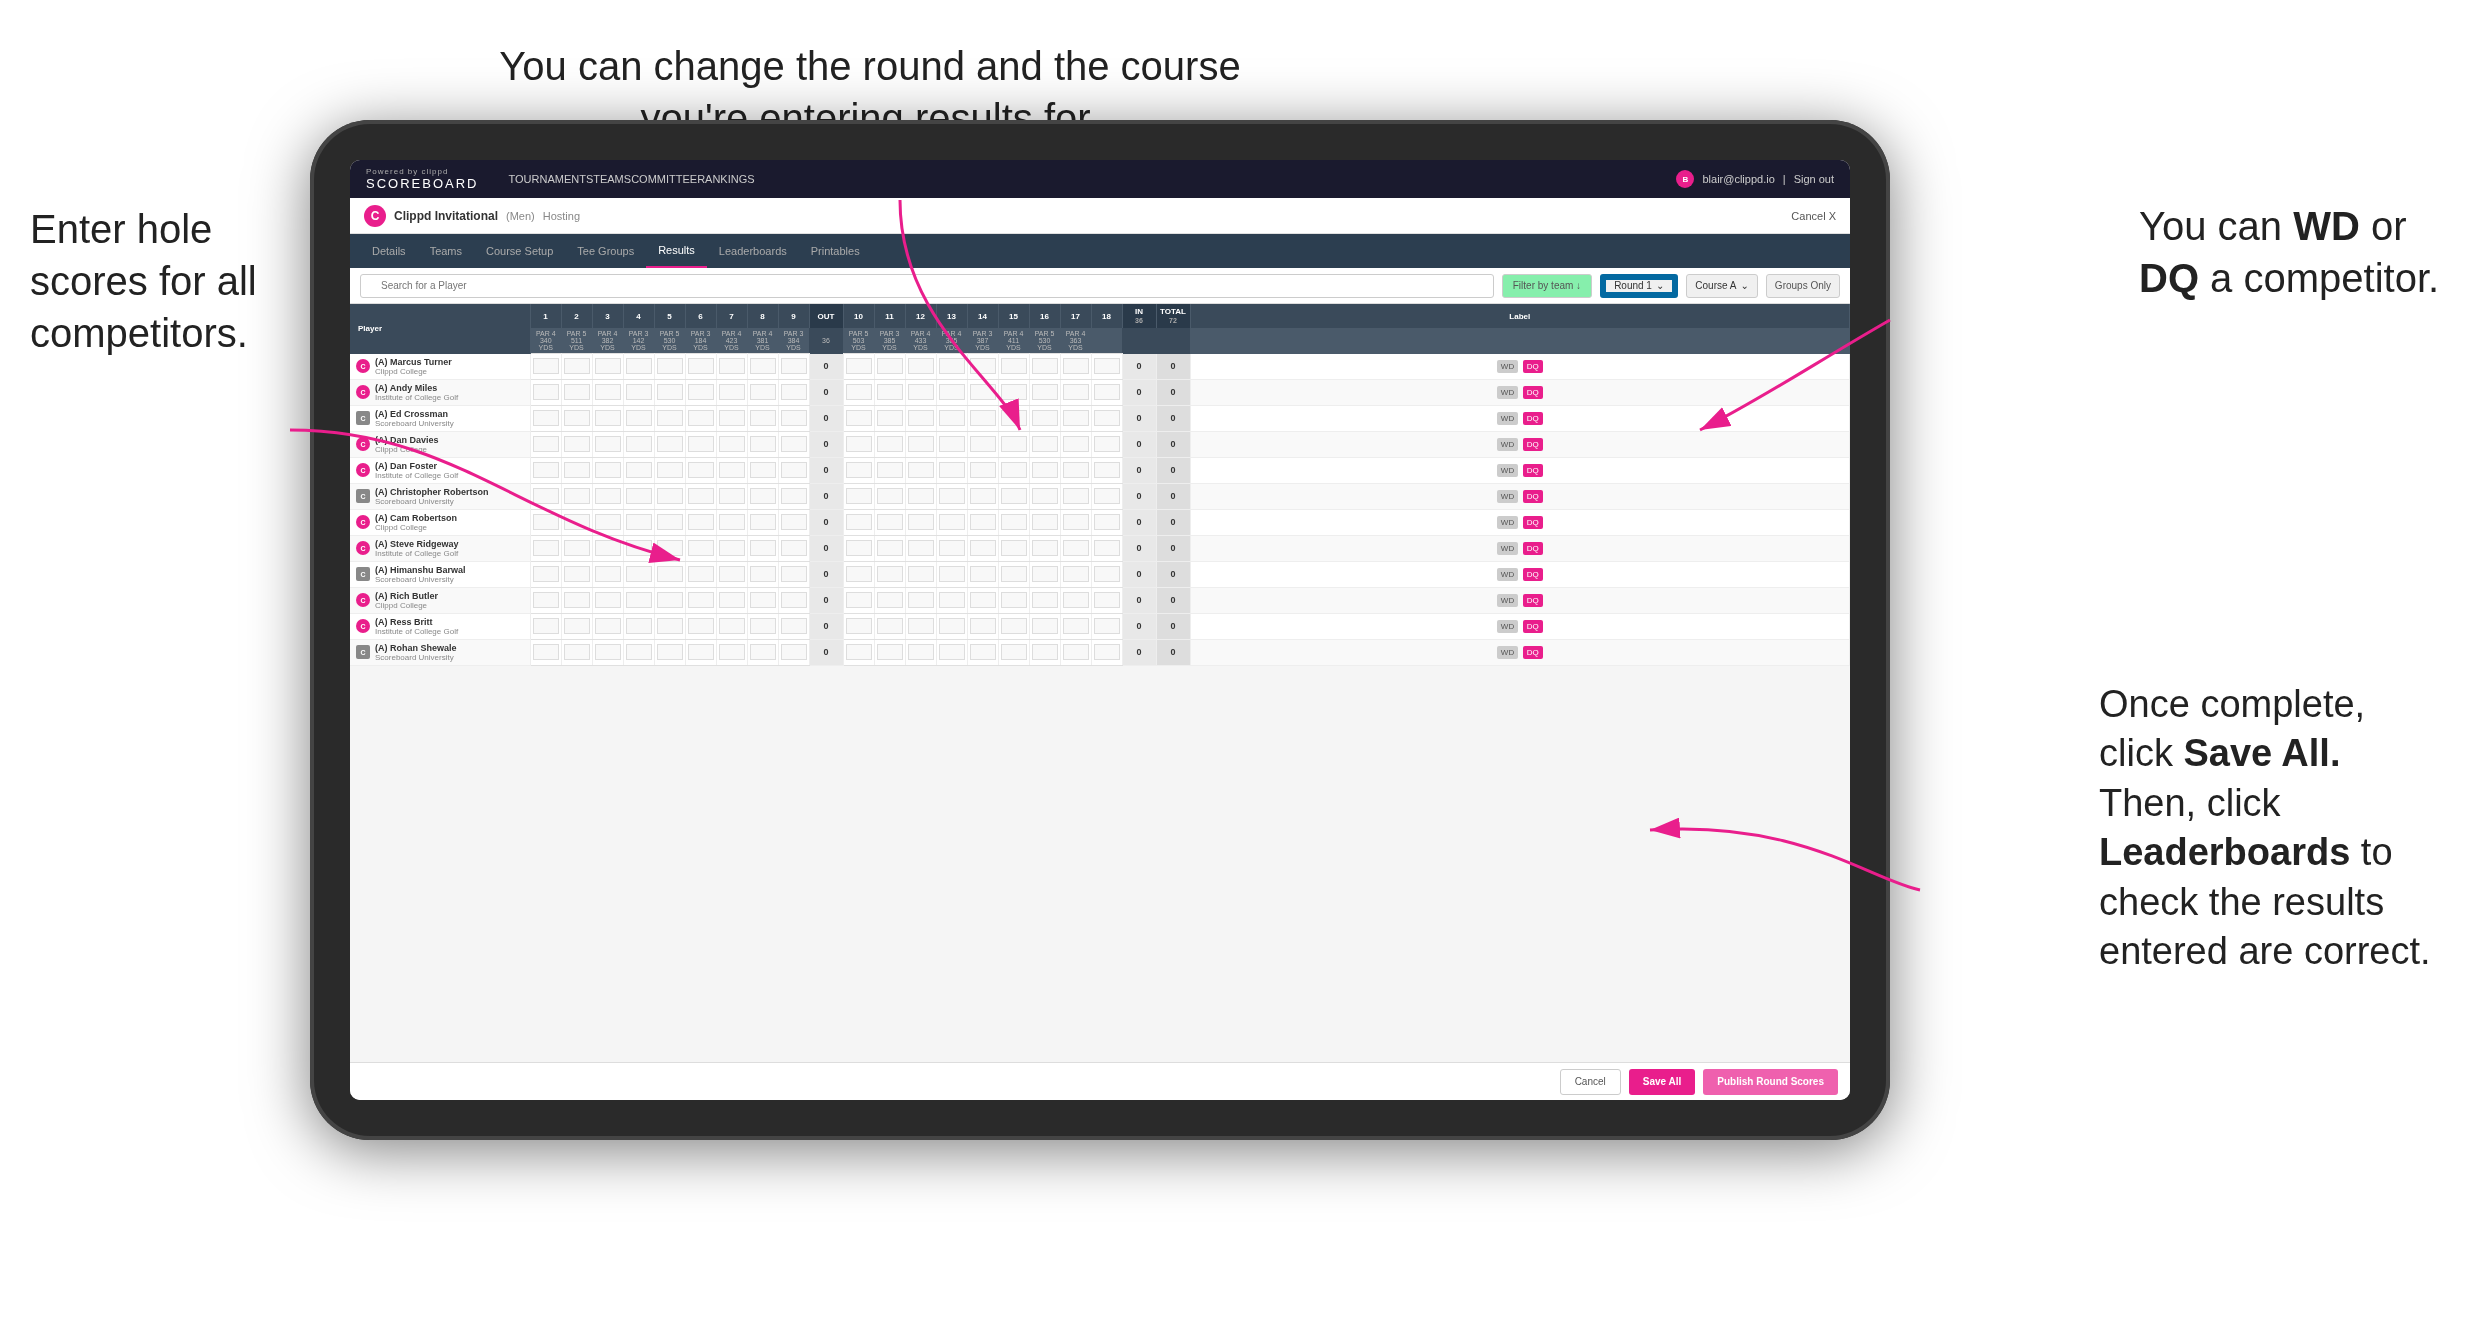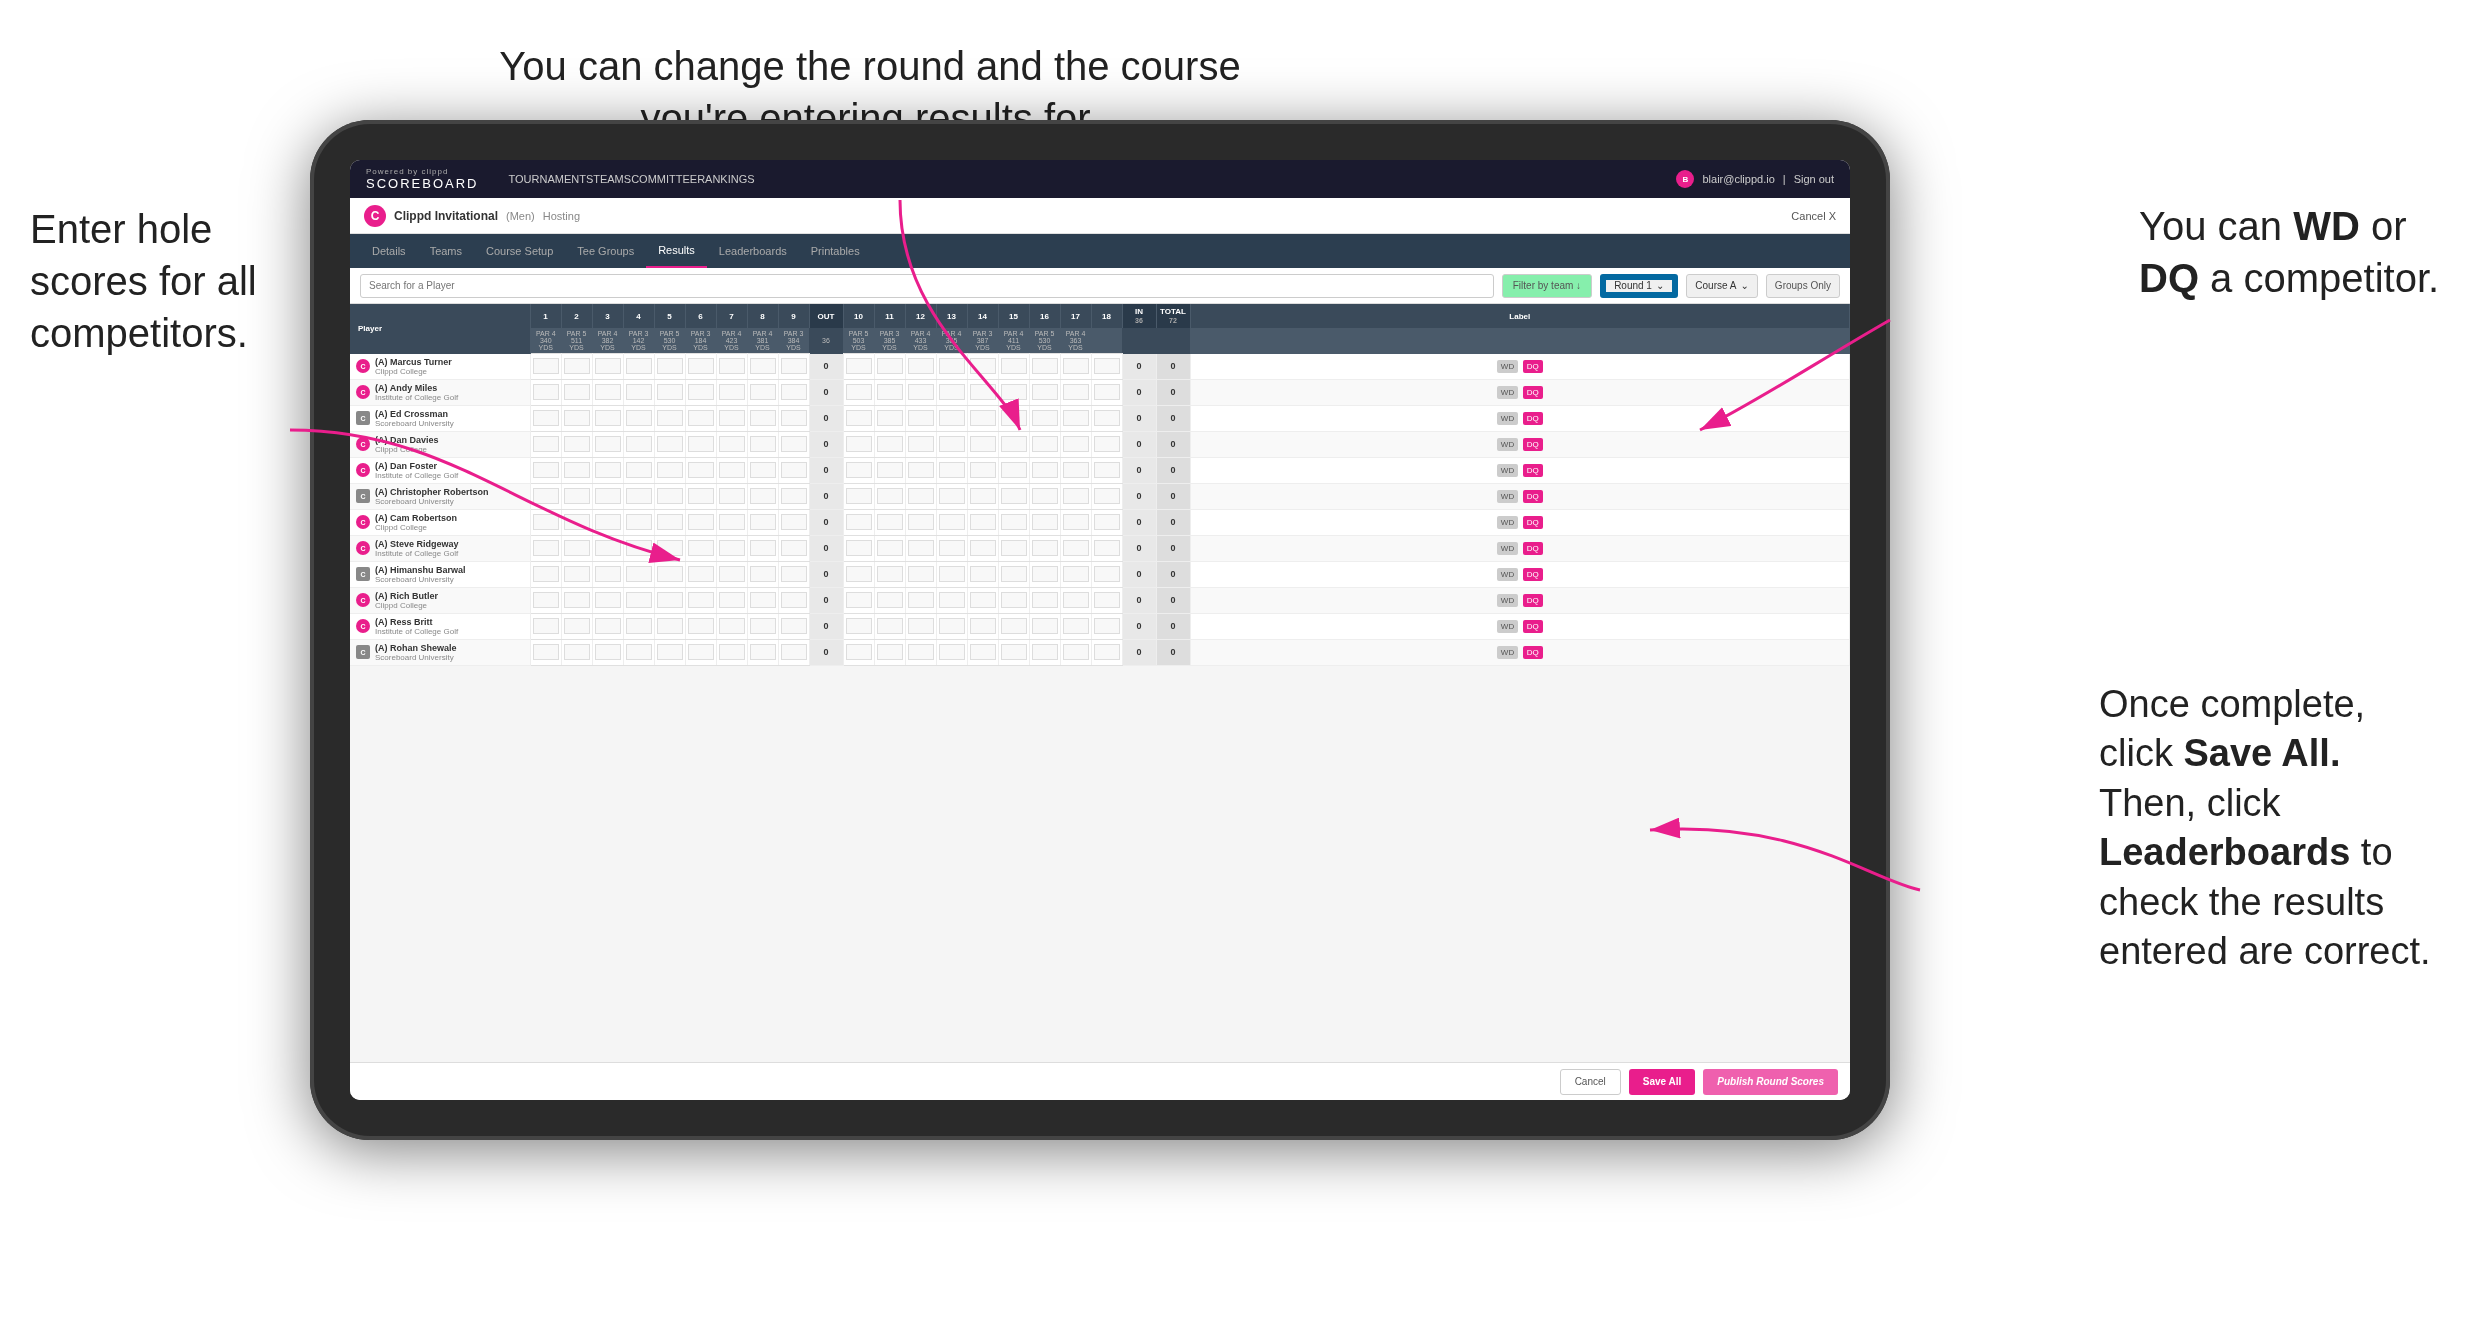--- a/index.html
+++ b/index.html
@@ -171,21 +171,21 @@
       padding: 0 10px;
       gap: 8px;
       border-bottom: 1px solid #ddd;
       flex-shrink: 0;
     }
     .search-input {
       flex: 1;
       height: 24px;
       border: 1px solid #ccc;
       border-radius: 3px;
-      padding: 0 8px;
+      padding: 0 20px;
       font-size: 10px;
       color: #666;
       background: #fff;
     }
     .filter-btn {
       height: 24px;
       padding: 0 10px;
       background: #86efac;
       border: 1px solid #ccc;
       border-radius: 3px;
@@ -362,21 +362,20 @@
       height: 26px;
       padding: 0 14px;
       background: #e91e8c;
       border: none;
       border-radius: 3px;
       font-size: 10px;
       cursor: pointer;
       color: #fff;
       font-weight: 600;
       opacity: 0.7;
-      font-style: italic;
     }
     svg.arrows {
       position: absolute;
       top: 0;
       left: 0;
       width: 2489px;
       height: 1339px;
       pointer-events: none;
     }
 

